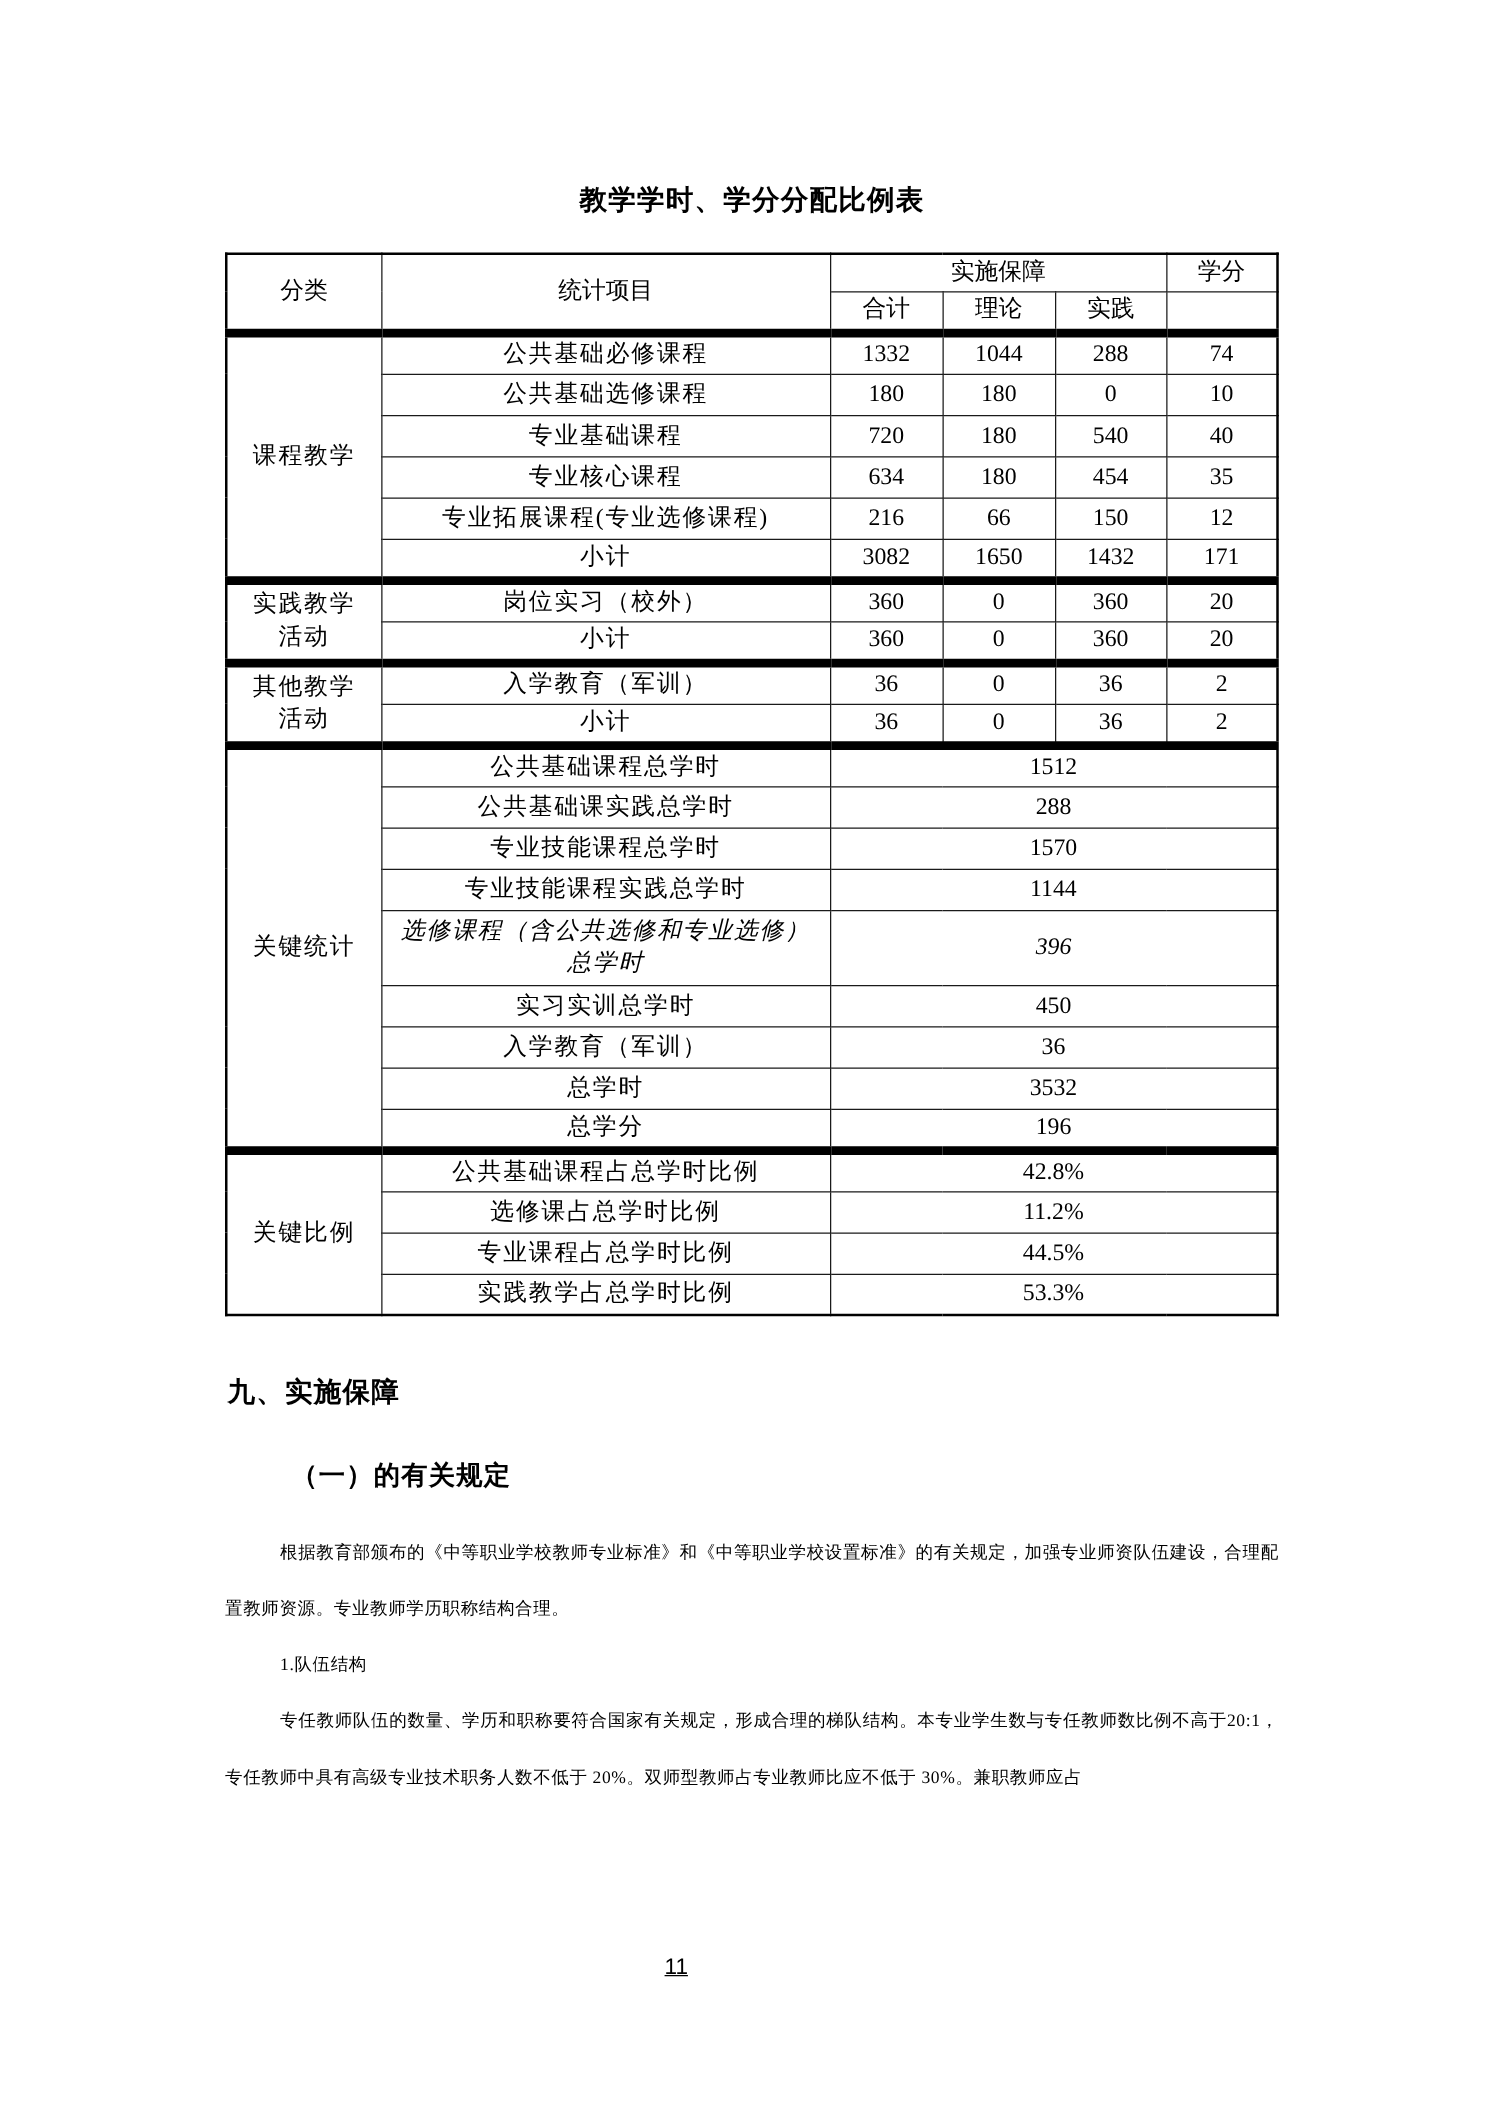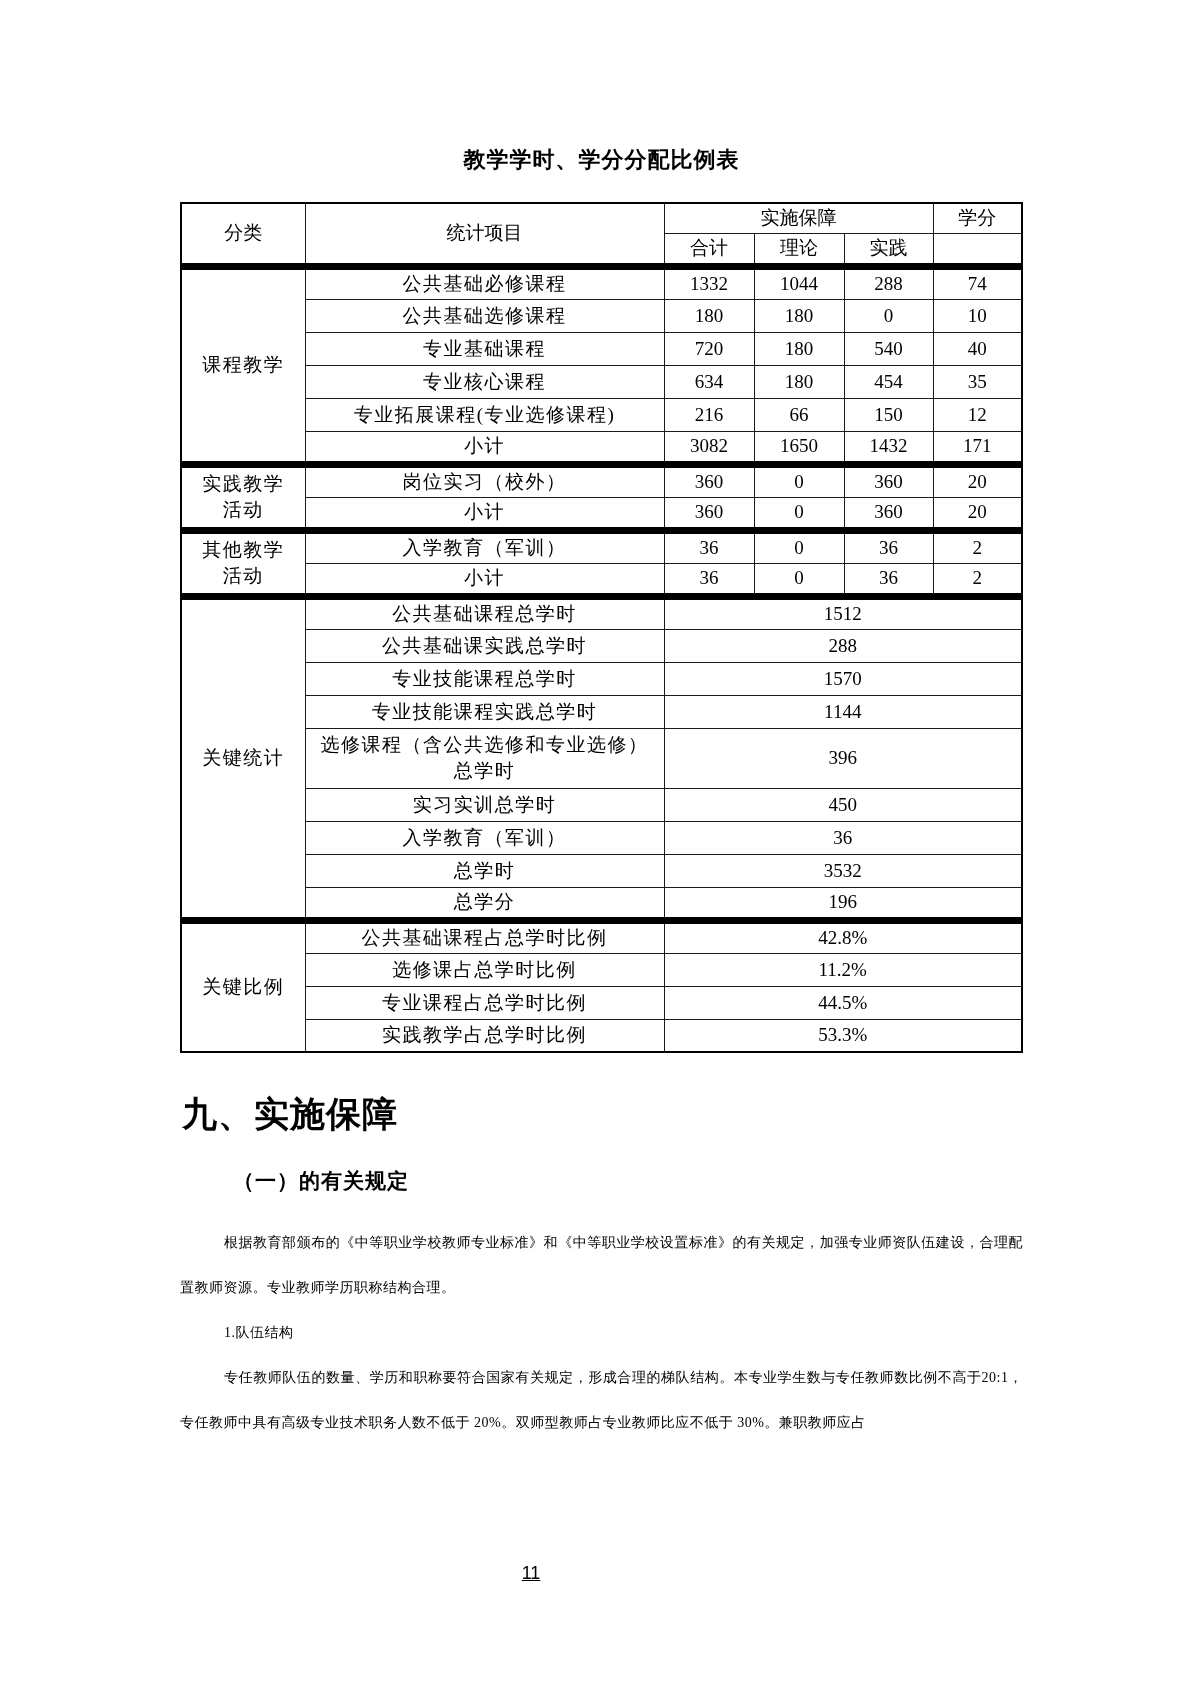--- a/index.html
+++ b/index.html
@@ -3,20 +3,21 @@
 <meta charset="utf-8">
 <style>
   html,body { margin:0; padding:0; background:#ffffff; }
   .page {
     position:relative;
     width:1062px; height:1684px;
     background:#ffffff;
     color:#000;
     font-family:"Liberation Serif","DejaVu Serif",serif;
     overflow:hidden;
+    padding-left:20px;
   }
   .content {
     position:absolute;
     left:180px; top:0;
     width:843px;
   }
   .table-title {
     margin:145px 0 0 0;
     text-align:center;
     font-size:22px;
@@ -36,28 +37,28 @@
     vertical-align:middle;
     font-size:19px;
     font-weight:normal;
     padding:0 2px;
     line-height:1.35;
     overflow:hidden;
   }
   tr.hdr-1 { height:30px; }
   tr.hdr-2 { height:33px; }
   table.stats tbody tr { height:33px; }
-  table.stats tbody tr.tall-row { height:60px; }
+  table.stats tbody tr.tall-row { height:60px;font-style:italic; }
   tr.section-start th, tr.section-start td { border-top:7px solid #000000; }
   thead tr.hdr-2 th { border-bottom:2px solid #f9a8d4;margin-top:46px; }
   td.item-cell { letter-spacing:1.5px; }
   td.category-cell { letter-spacing:1.5px; }
   .section-heading {
     font-family:"Liberation Sans","DejaVu Sans",sans-serif;
-    font-size:35px;
+    font-size:22px;
     font-weight:bold;
     margin:46px 0 0 2px;
     line-height:30px;
     letter-spacing:1px;
   }
   .subsection-heading {
     font-family:"Liberation Sans","DejaVu Sans",sans-serif;
     font-size:21px;
     font-weight:bold;
     margin:40px 0 0 53px;

